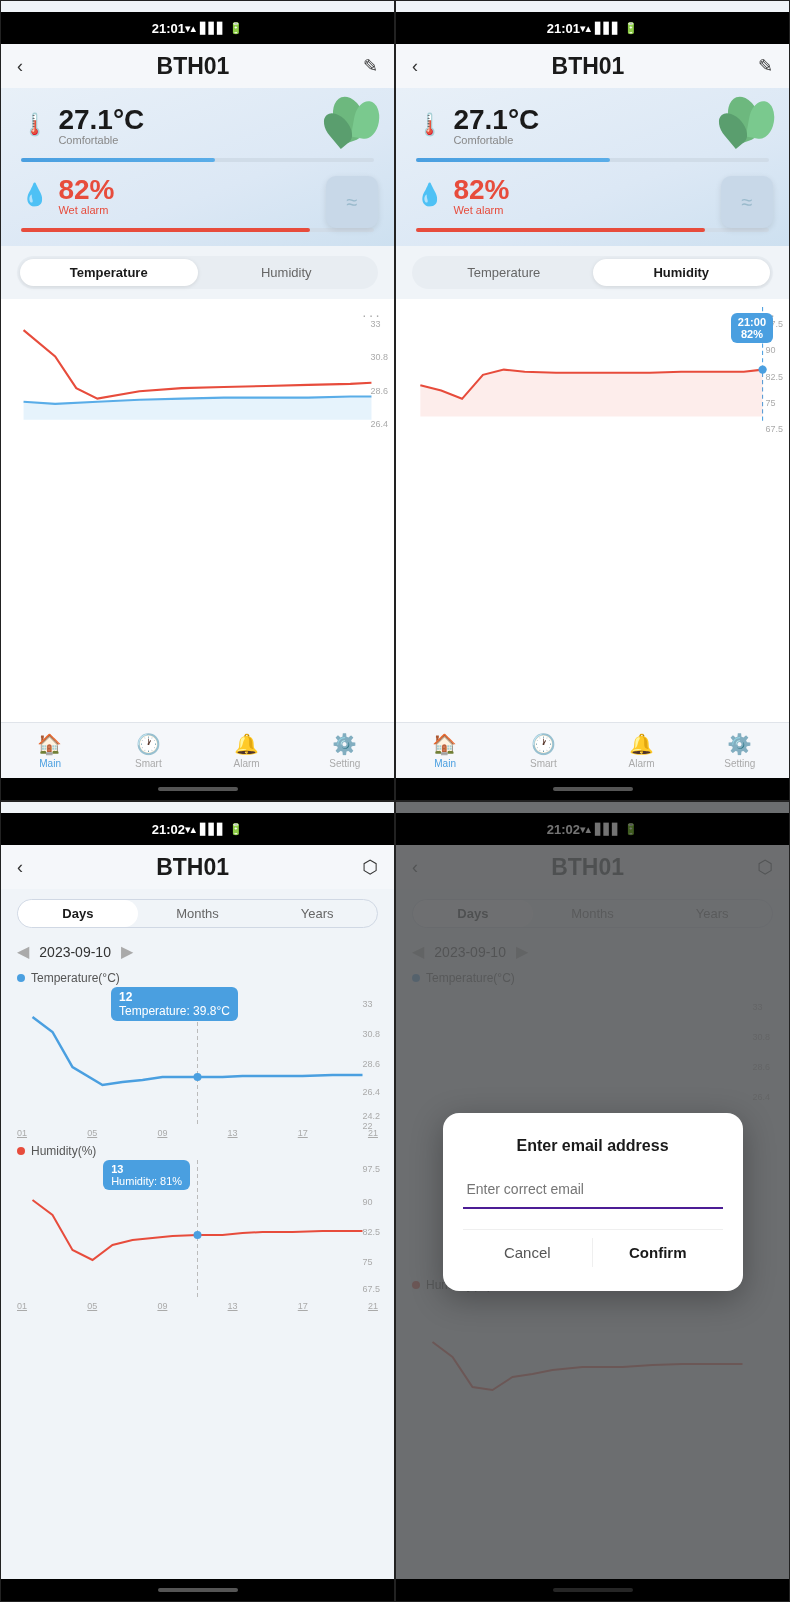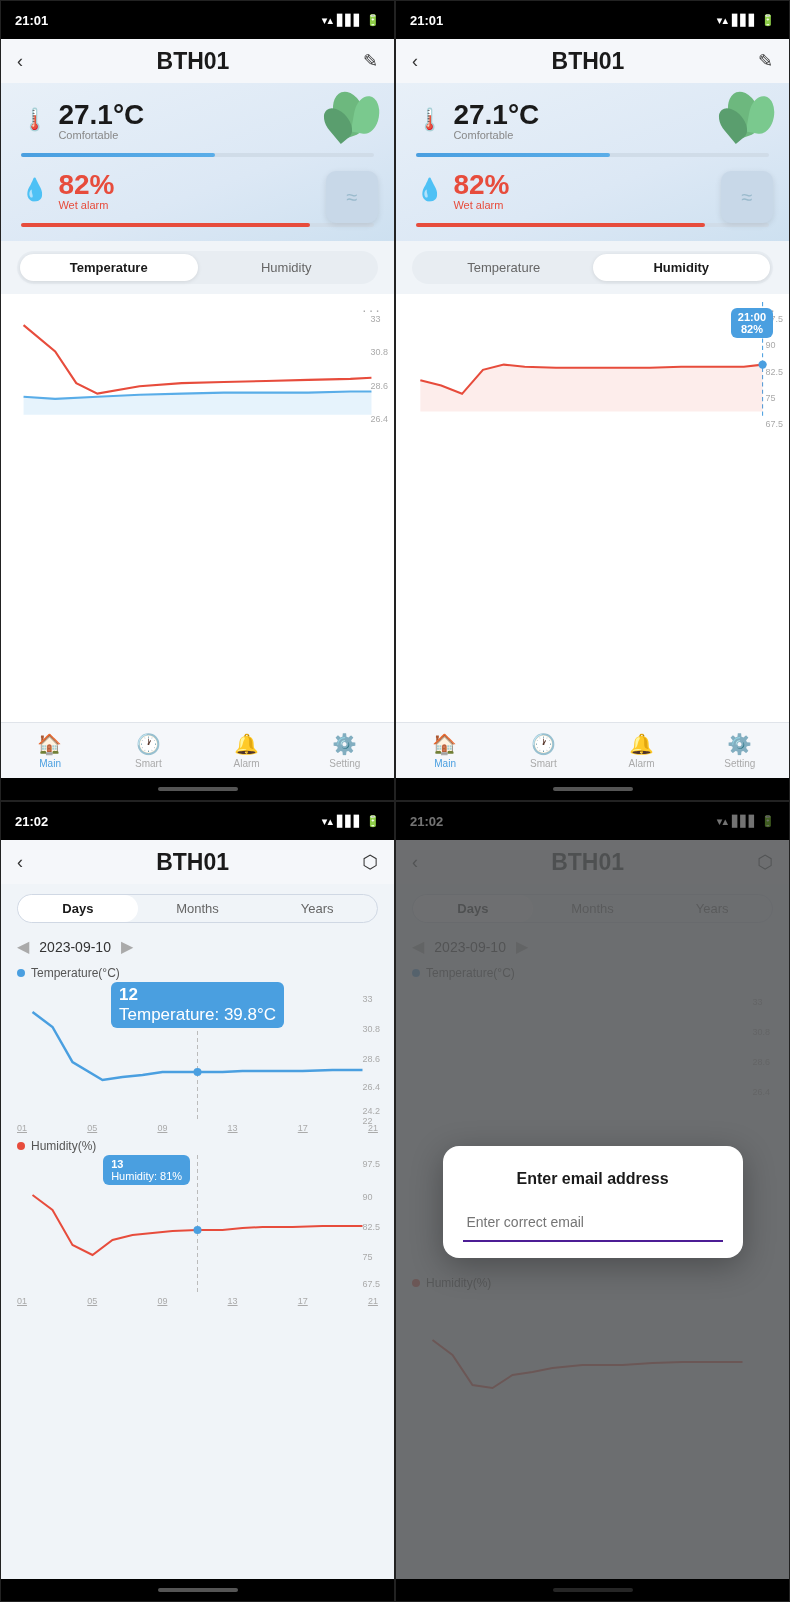--- a/index.html
+++ b/index.html
@@ -21,25 +21,26 @@
       overflow: hidden;
       position: relative;
       border: 0.5px solid #222;
     }
 
     
     .status-bar {
       background: #000;
       color: #fff;
       display: flex;
-      justify-content: space-between;
+      justify-content: center;
       align-items: center;
       padding: 4px 14px;
-      height: 38px;
+      height: 32px;
       flex-shrink: 0;
+      margin-top: 11px;
     }
     .status-time {
       font-size: 13px;
       font-weight: 600;
     }
     .status-icons {
       display: flex;
       align-items: center;
       gap: 4px;
       font-size: 11px;
@@ -642,21 +643,21 @@
       <span class="date-arrow">▶</span>
     </div>
 
     <div class="chart-label-row">
       <div class="dot"></div>
       <span class="chart-label-text">Temperature(°C)</span>
     </div>
 
     <div class="history-chart-area" style="position:relative; height:145px;">
       
-      <div style="position:absolute;left:28%;top:0;background:#4a9fe0;color:#fff;border-radius:6px;padding:3px 8px;font-size:17px;z-index:5;">
+      <div style="position:absolute;left:28%;top:0;background:#4a9fe0;color:#fff;border-radius:6px;padding:3px 8px;font-size:12px;z-index:5;">
         <div style="font-weight:700;">12</div>
         <div>Temperature: 39.8°C</div>
       </div>
       
       <svg width="100%" height="145" viewBox="0 0 350 145">
         <line x1="175" y1="0" x2="175" y2="140" stroke="#bbb" stroke-width="1" stroke-dasharray="4,3"></line>
 
         <polyline points="10,30 30,45 50,80 80,98 100,95 120,93 140,90 160,90 175,90 200,90 220,89 250,89 280,89 310,88 340,88" fill="none" stroke="#4a9fe0" stroke-width="2.5"></polyline>
 
         <circle cx="175" cy="90" r="4" fill="#4a9fe0"></circle>
@@ -768,19 +769,24 @@
 
         <polyline points="10,40 30,55 50,85 70,88 90,75 110,72 130,68 160,65 200,65 230,63 260,62 290,62 320,62" fill="none" stroke="#e74c3c" stroke-width="2"></polyline>
       </svg>
     </div>
   </div>
 
   <div class="modal-overlay">
     <div class="modal-box">
       <div class="modal-title">Enter email address</div>
       <input class="modal-input" type="email" placeholder="Enter correct email" style="">
+      <div class="modal-buttons">
+        <div class="modal-btn">Cancel</div>
+        <div class="modal-btn-divider"></div>
+        <div class="modal-btn confirm">Confirm</div>
+      </div>
     </div>
   </div>
 
   <div class="home-indicator">
     <div class="home-bar"></div>
   </div>
 </div>
 
 </body></html>

